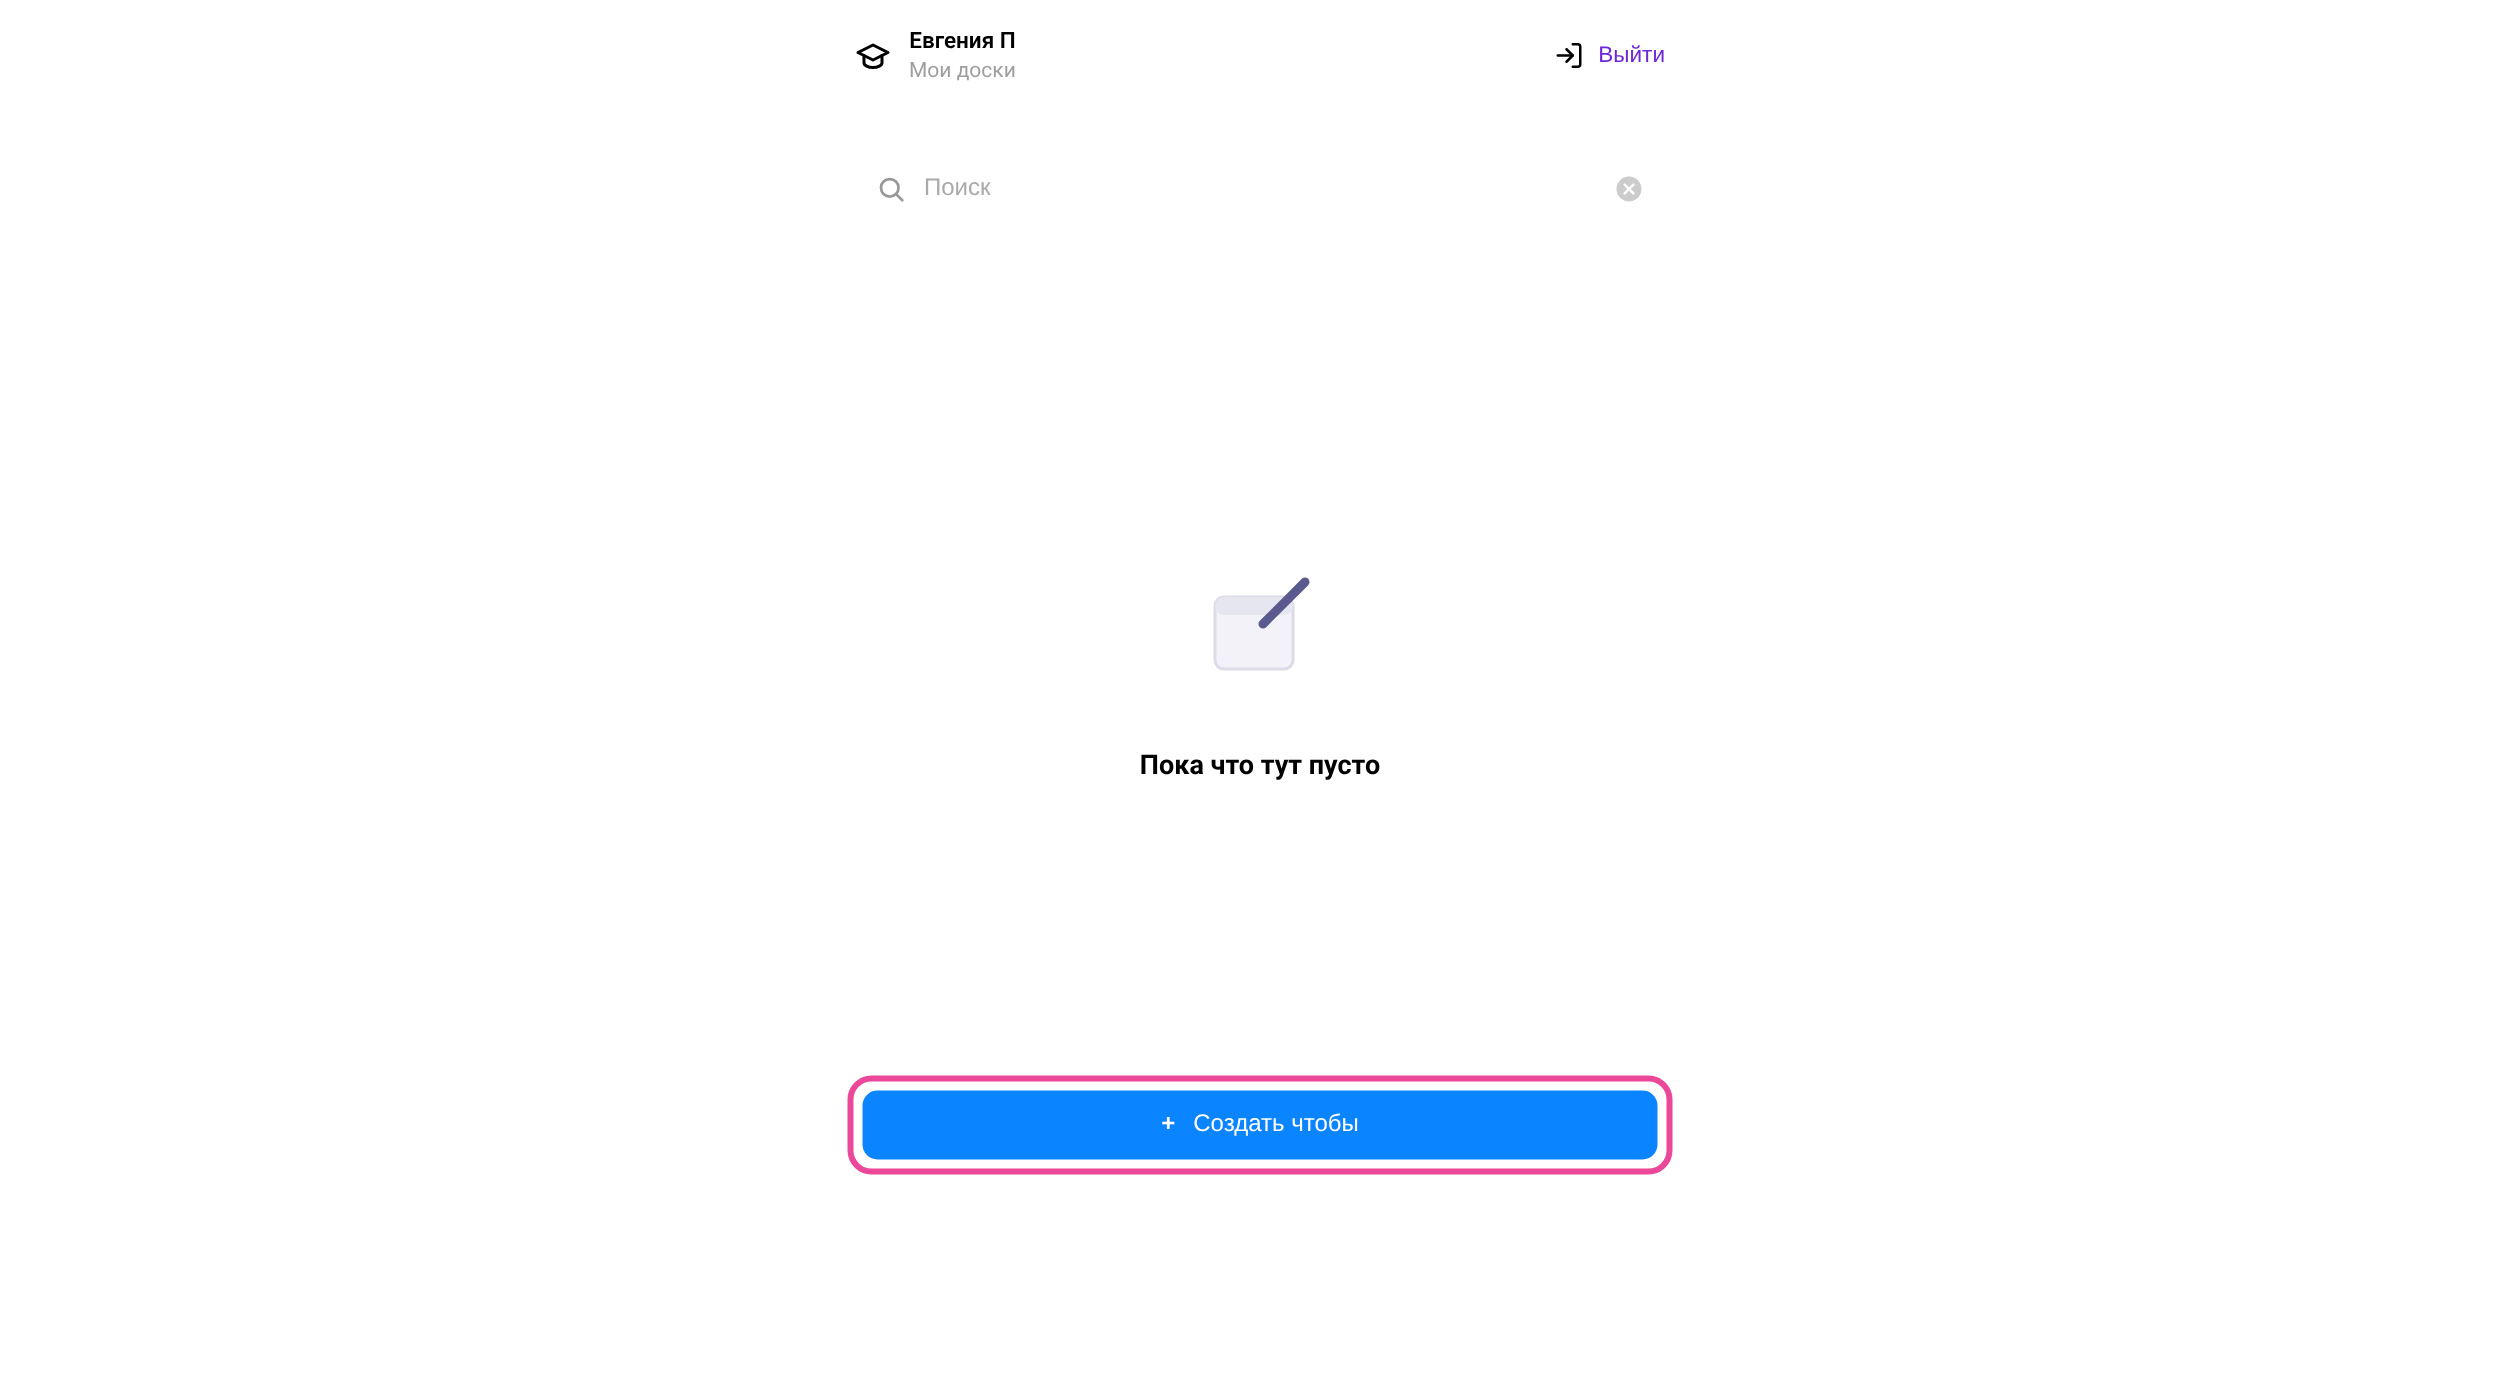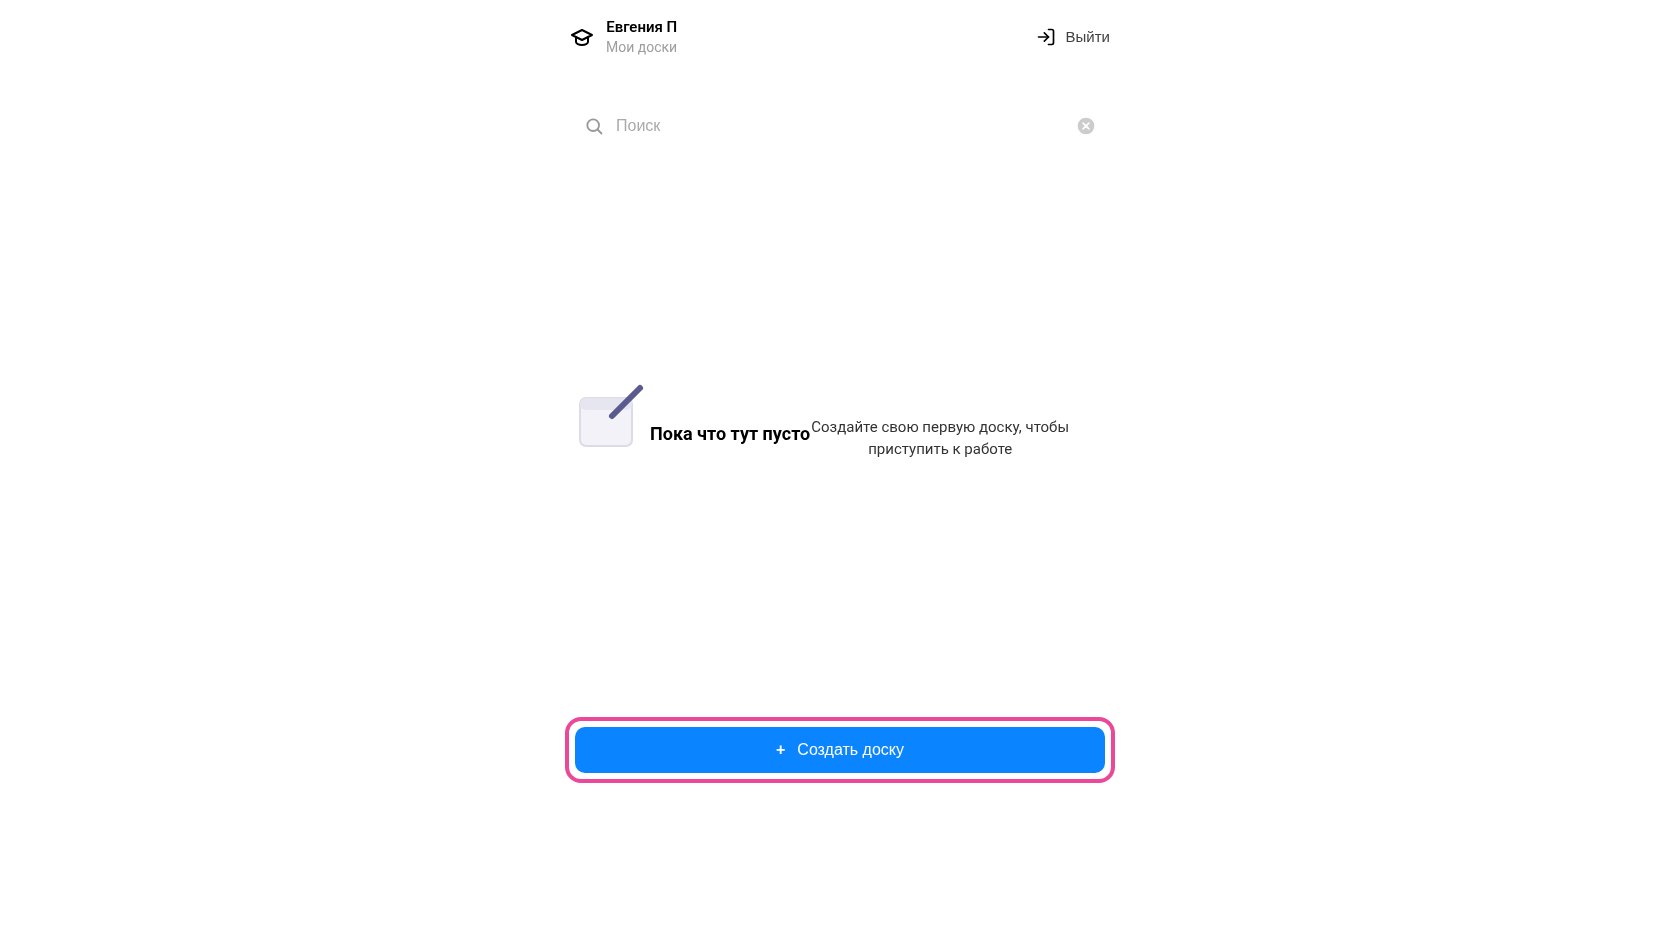--- a/index.html
+++ b/index.html
@@ -54,21 +54,21 @@
     }
     .logout-btn {
       display: flex;
       align-items: center;
       gap: 10px;
       background: none;
       border: none;
       cursor: pointer;
       font-size: 15px;
       font-weight: 500;
-      color: #404040;
+      color: #6d28d9;
     }
     .logout-icon {
       width: 20px;
       height: 20px;
     }
     .search-bar {
       display: flex;
       align-items: center;
       gap: 12px;
       padding: 0 14px;
@@ -92,23 +92,22 @@
     }
     .clear-icon {
       width: 20px;
       height: 20px;
       flex-shrink: 0;
       cursor: pointer;
     }
     .empty-state {
       margin-top: 230px;
       display: flex;
-      flex-direction: row;
-      align-items: center;
-      text-align: center;
+      flex-direction: column;
+      align-items: center;
     }
     .empty-illustration {
       width: 80px;
       height: 80px;
       margin-bottom: 42px;
       position: relative;
     }
     .empty-title {
       font-size: 18px;
       font-weight: 700;
@@ -199,22 +198,21 @@
 
   <div class="empty-state">
     <div class="empty-illustration">
       <svg viewBox="0 0 80 80" width="80" height="80">
         <rect x="10" y="20" width="52" height="48" rx="6" fill="#f2f2f8" stroke="#dcdce8" stroke-width="2"></rect>
         <rect x="10" y="20" width="52" height="12" rx="6" fill="#e6e6f0"></rect>
         <line x1="42" y1="38" x2="70" y2="10" stroke="#5a5a8f" stroke-width="6" stroke-linecap="round"></line>
       </svg>
     </div>
     <div class="empty-title">Пока что тут пусто</div>
-    <div class="empty-subtitle">Создайте свою первую доску, чтобы приступить к работе</div>
   </div>
 </div>
 
 <div class="create-button-wrapper">
   <button class="create-button">
     <span class="plus-icon">+</span>
-    <span>Создать доску</span>
+    <span>Создать чтобы</span>
   </button>
 </div>
 
 </body></html>

